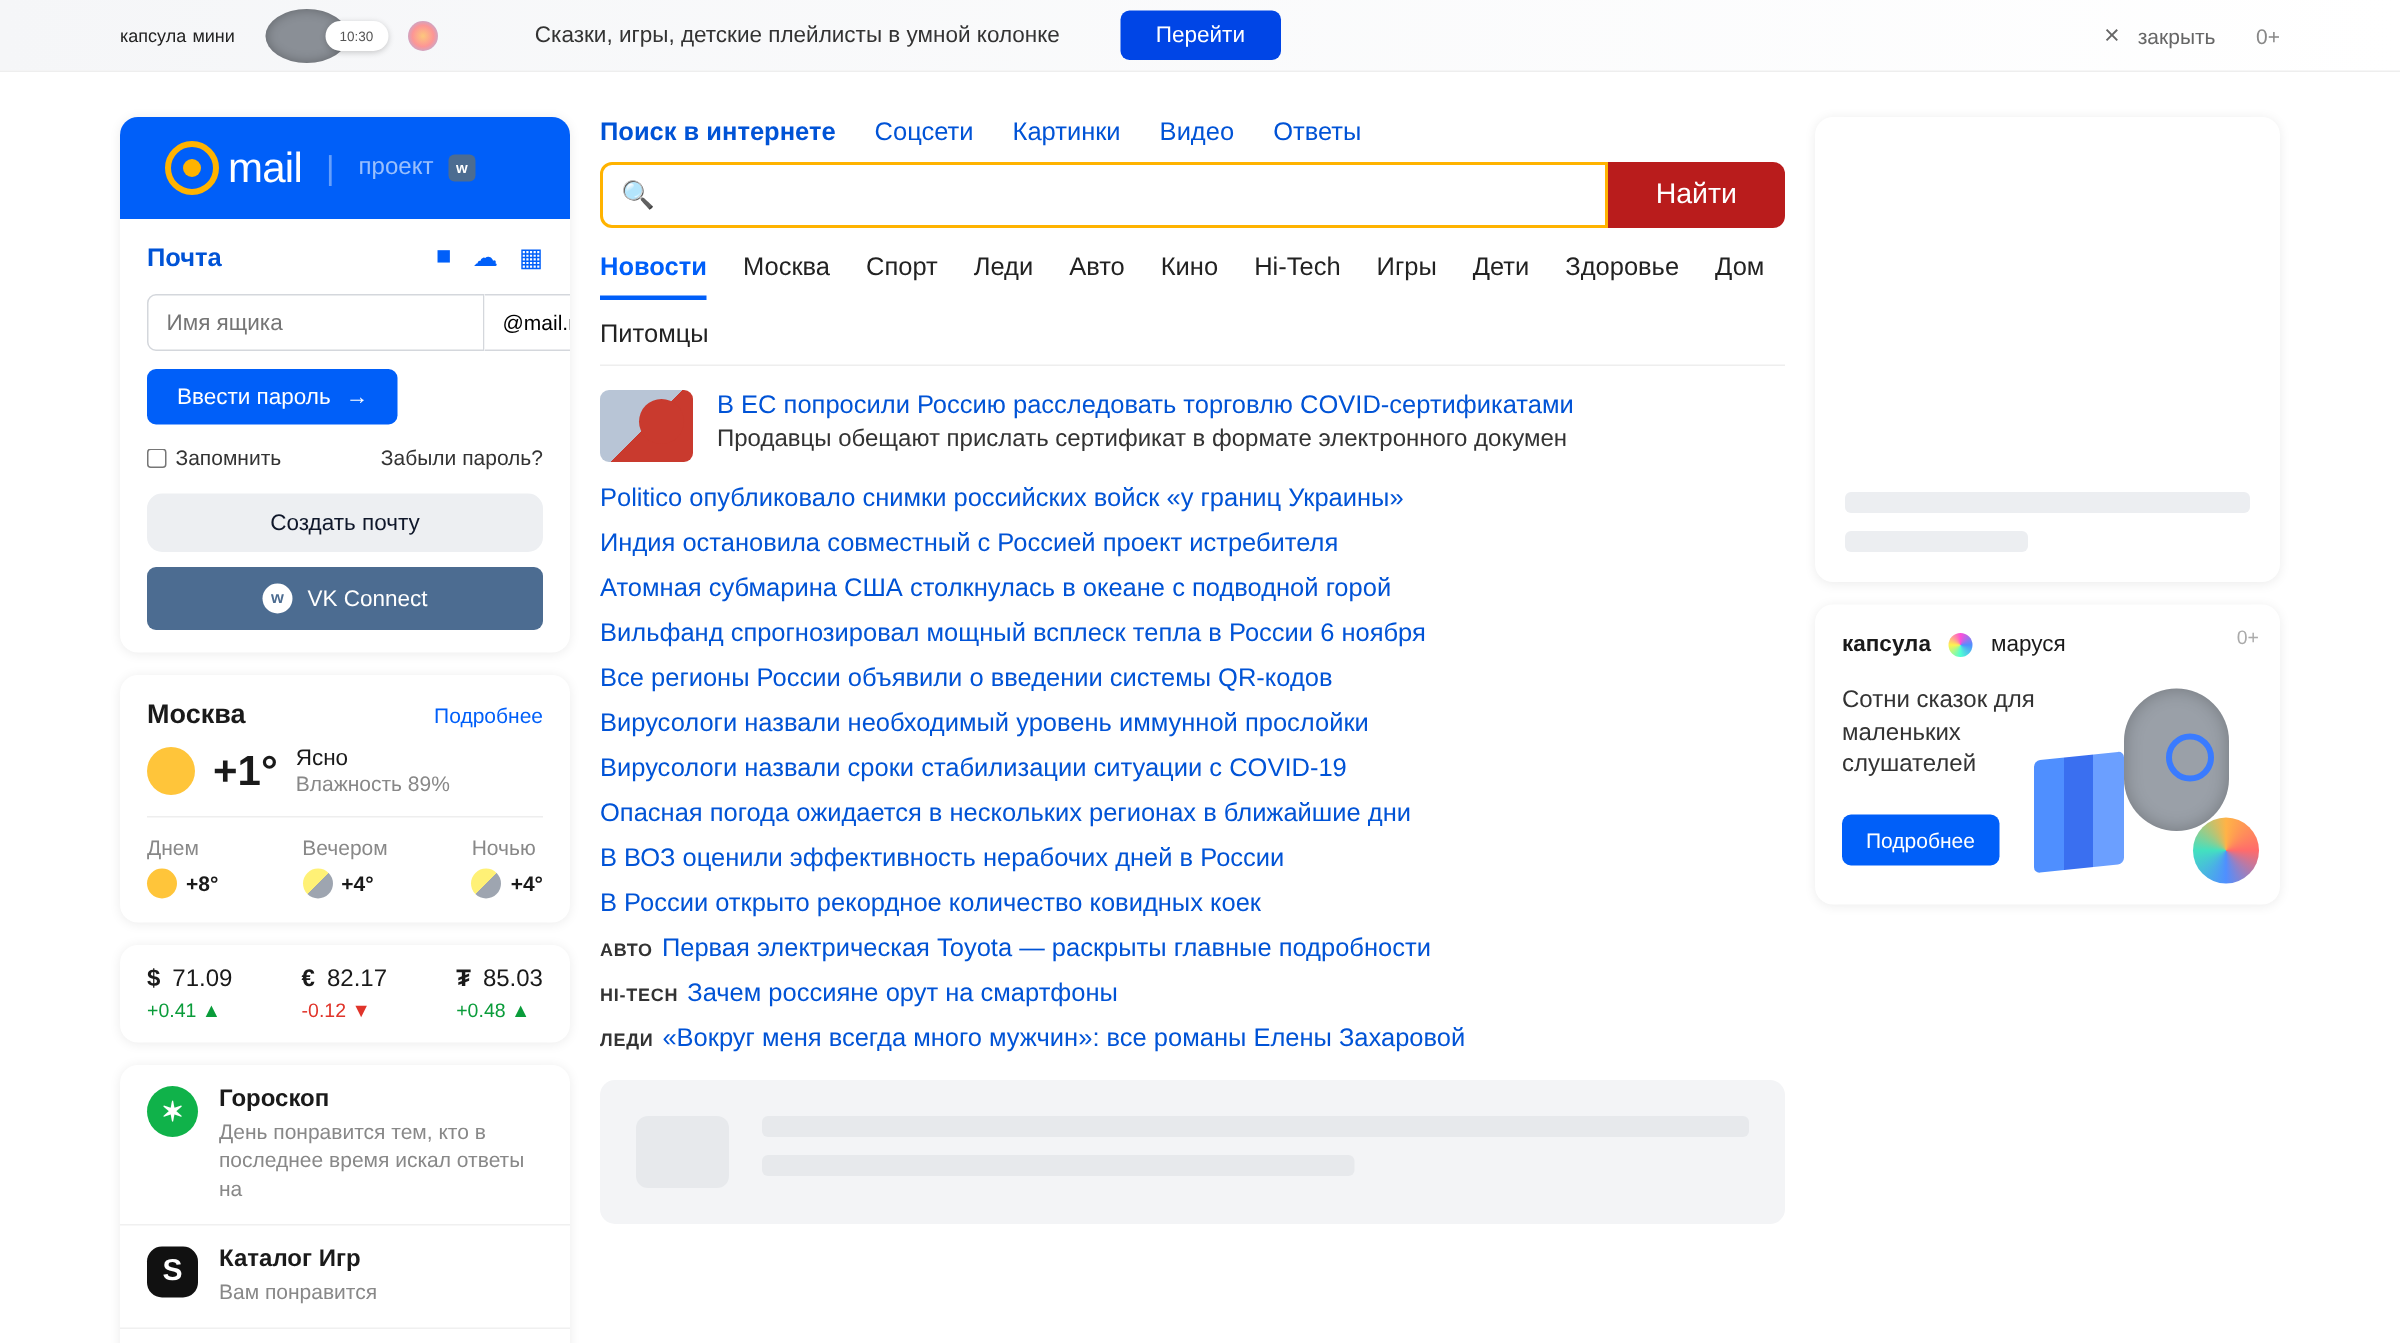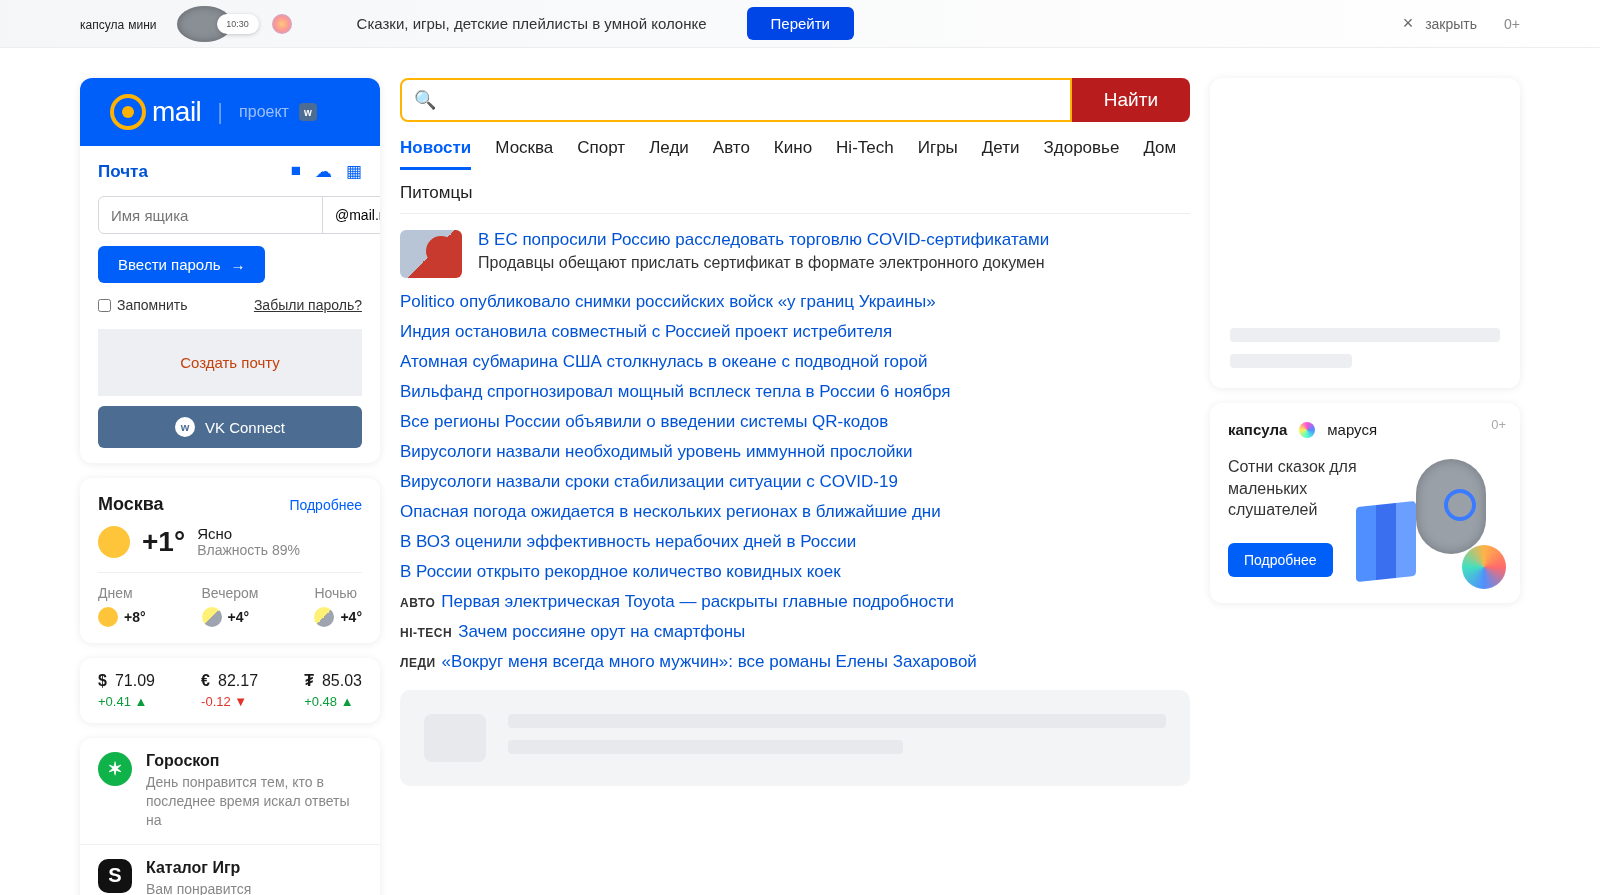--- a/index.html
+++ b/index.html
@@ -41,22 +41,22 @@
 .mail-title-row{display:flex;align-items:center;justify-content:space-between;margin-bottom:14px}
 .mail-title{font-size:17px;font-weight:700;color:#0053d6}
 .mail-icons{display:flex;gap:14px;color:#005ff9;font-size:17px}
 .mail-icons span{cursor:pointer}
 .login-row{display:flex;gap:0;margin-bottom:12px}
 .login-input{flex:1;padding:9px 12px;border:1px solid #d4d7dc;border-radius:6px 0 0 6px;font-size:15px}
 .domain-select{width:100px;padding:9px 8px;border:1px solid #d4d7dc;border-left:none;border-radius:0 6px 6px 0;font-size:14px;background:#fff}
 .pw-btn{background:#005ff9;color:#fff;padding:10px 20px;border:none;border-radius:6px;font-size:15px;cursor:pointer;display:inline-flex;align-items:flex-end;gap:10px}
 .remember-row{display:flex;align-items:center;justify-content:space-between;margin-top:14px;font-size:14px}
 .remember-row label{display:flex;align-items:center;gap:6px;color:#333}
-.forgot{color:#333;text-decoration:underline;font-size:14px}
-.create-btn{width:100%;background:#edeff2;color:#c2410c;padding:25px;border:none;border-radius:0;font-size:15px;margin-top:16px;cursor:pointer}
+.forgot{color:#333;font-size:14px}
+.create-btn{width:100%;background:#edeff2;color:#0f172a;padding:11px;border:none;border-radius:10px;font-size:15px;margin-top:16px;cursor:pointer}
 .vk-btn{width:100%;background:#4c6c91;color:#fff;padding:11px;border:none;border-radius:6px;font-size:15px;margin-top:10px;cursor:pointer;display:flex;align-items:center;justify-content:center;gap:10px}
 .vk-btn .vk-ic{width:20px;height:20px;background:#fff;border-radius:50%;color:#4c6c91;display:inline-flex;align-items:center;justify-content:center;font-size:11px;font-weight:700}
 
 
 .weather{padding:16px 18px}
 .weather-top{display:flex;justify-content:space-between;align-items:baseline;margin-bottom:10px}
 .city{font-size:18px;font-weight:700}
 .more{color:#005ff9;font-size:14px}
 .weather-now{display:flex;align-items:center;gap:12px;padding-bottom:14px;border-bottom:1px solid #eee}
 .sun{width:32px;height:32px;background:#ffc53a;border-radius:50%}
@@ -282,20 +282,27 @@
         </div>
       </div>
       <div class="info-item">
         
         
       </div>
     </div>
   </div>
 
   <div class="main">
+    <div class="search-tabs">
+      <a class="active">Поиск в интернете</a>
+      <a>Соцсети</a>
+      <a>Картинки</a>
+      <a>Видео</a>
+      <a>Ответы</a>
+    </div>
     <div class="search-row">
       <div class="search-box">
         <span class="search-ic">🔍</span>
         <input class="search-input" style="">
       </div>
       <button class="search-btn">Найти</button>
     </div>
 
     <div class="news-tabs">
       <a class="active">Новости</a>

